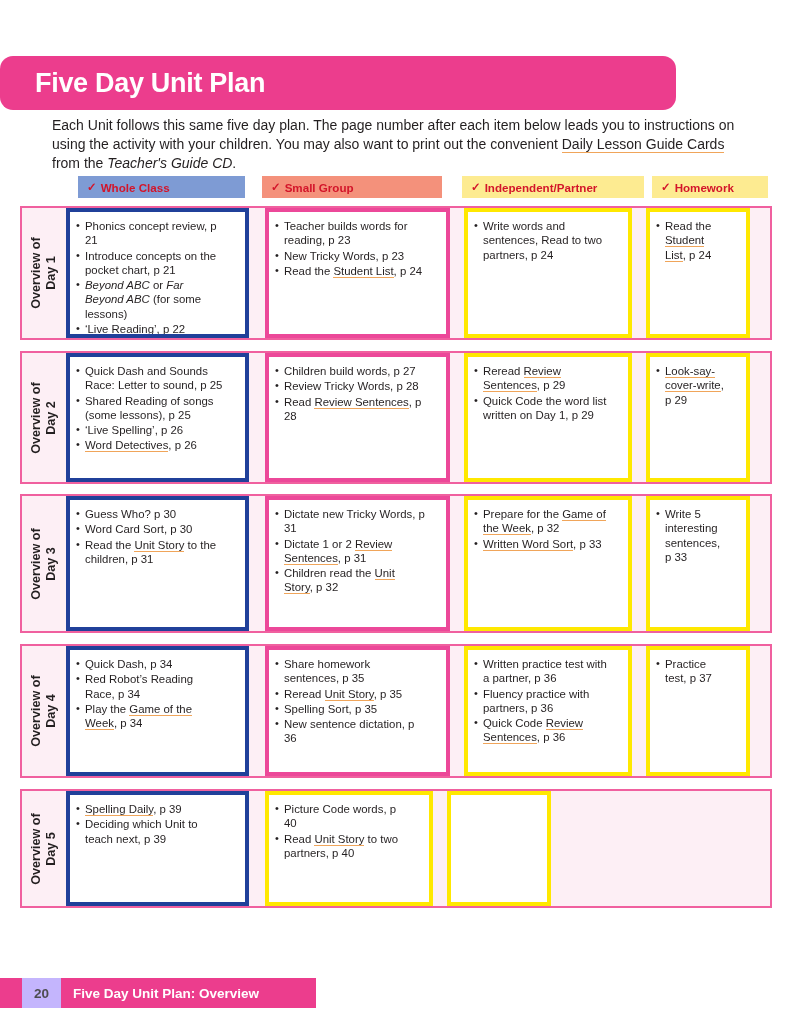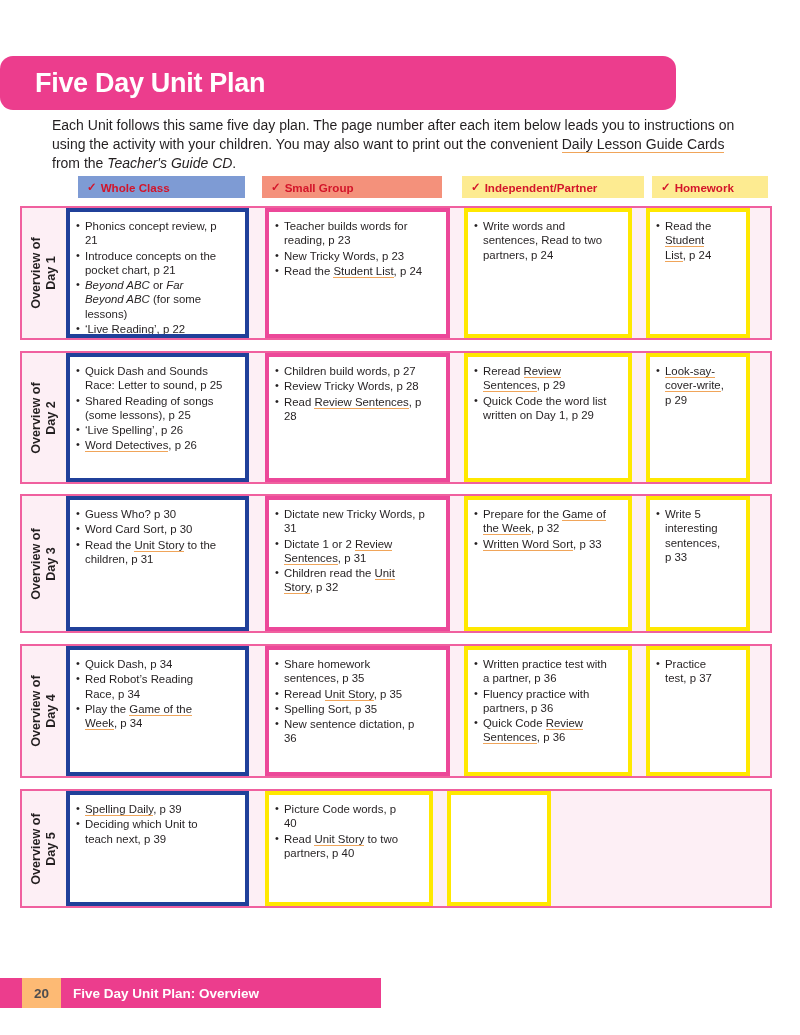--- a/index.html
+++ b/index.html
@@ -143,27 +143,27 @@
     left:0;top:978px;
     height:30px;
   }
   .footer-edge{
     position:absolute;left:0;top:0;
     width:22px;height:30px;background:#ec3d8d;
   }
   .footer-num{
     position:absolute;left:22px;top:0;
     width:39px;height:30px;
-    background:#fdba74;
+    background:#c4b5fd;
     display:flex;align-items:center;justify-content:center;
     font-size:13.5px;font-weight:bold;color:#4d4d4f;
   }
   .footer-bar{
     position:absolute;left:61px;top:0;
-    width:320px;height:30px;
+    width:255px;height:30px;
     background:#ec3d8d;
     display:flex;align-items:center;
     padding-left:12px;
     box-sizing:border-box;
     font-size:13.5px;font-weight:bold;color:#ffffff;
     white-space:nowrap;
   }
 </style>
 </head>
 <body>

